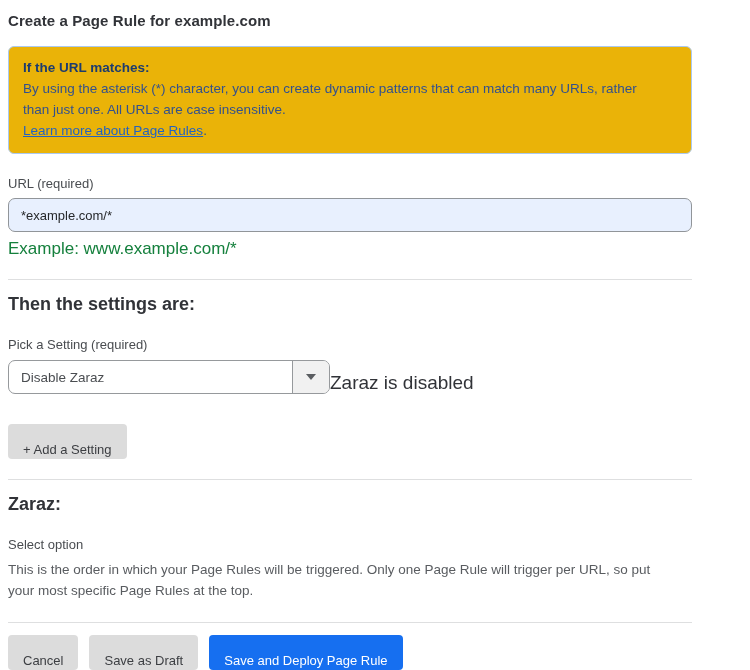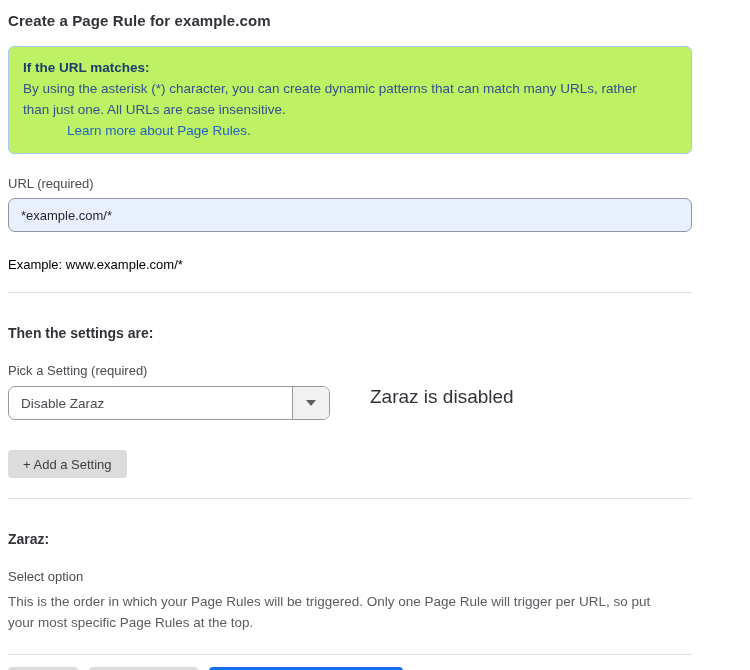--- a/index.html
+++ b/index.html
@@ -16,39 +16,39 @@
     padding-top: 12px;
   }
   .page-title {
     font-size: 15px;
     font-weight: bold;
     color: #313338;
     letter-spacing: .1px;
   }
   .info-box {
     margin-top: 17px;
-    background: #bef264;
+    background: #eab308;
     border: 1px solid #abc9f0;
     border-radius: 6px;
     padding: 10px 14px 12px 14px;
     font-size: 13.5px;
     line-height: 21px;
   }
   .info-heading {
     font-weight: bold;
     color: #1d3c6e;
   }
   .info-body {
     color: #33518d;
     max-width: 640px;
   }
   .info-link {
     color: #2563c0;
-    cursor: pointer;
-    margin-left: 44px;
+    text-decoration: underline;
+    cursor: pointer;
   }
   .info-link-suffix { color: #33518d; }
   .field-label {
     margin-top: 22px;
     font-size: 13px;
     color: #494c50;
   }
   .url-input {
     display: block;
     margin-top: 7px;
@@ -57,40 +57,39 @@
     background: #e8f0fe;
     border: 1px solid #919599;
     border-radius: 7px;
     padding: 16px 12px;
     font-size: 13px;
     color: #26282b;
     font-family: "Liberation Sans", sans-serif;
     outline: none;
   }
   .helper-text {
-    margin-top: 25px;
-    font-size: 13px;
-    color: #000000;
+    margin-top: 7px;
+    font-size: 17px;
+    color: #15803d;
   }
   .divider {
     border: none;
     border-top: 1px solid #dedfe0;
     margin-top: 20px;
   }
   .section-heading {
-    margin-top: 32px;
-    font-size: 14px;
+    margin-top: 14px;
+    font-size: 18px;
     font-weight: bold;
     color: #313338;
   }
   .picker-row {
     margin-top: 8px;
     display: flex;
-    align-items: flex-start;
-    gap: 40px;
+    align-items: flex-end;
   }
   .dropdown {
     width: 322px;
     height: 34px;
     background: #ffffff;
     border: 1px solid #96999c;
     border-radius: 7px;
     display: flex;
     align-items: stretch;
     cursor: pointer;
@@ -123,22 +122,22 @@
     color: #313338;
   }
   .btn {
     display: inline-block;
     border: none;
     border-radius: 4px;
     font-size: 13px;
     font-family: "Liberation Sans", sans-serif;
     color: #3c3e42;
     background: #dcdcdc;
-    padding: 0 15px;
-    height: 28px;
+    padding: 11px 15px;
+    height: 35px;
     line-height: 30px;
     cursor: pointer;
   }
   .add-setting-btn { margin-top: 30px; }
   .select-box {
     margin-top: 8px;
     width: 100%;
     height: 32px;
     background: #ffffff;
     border: 1px solid #6d7075;

